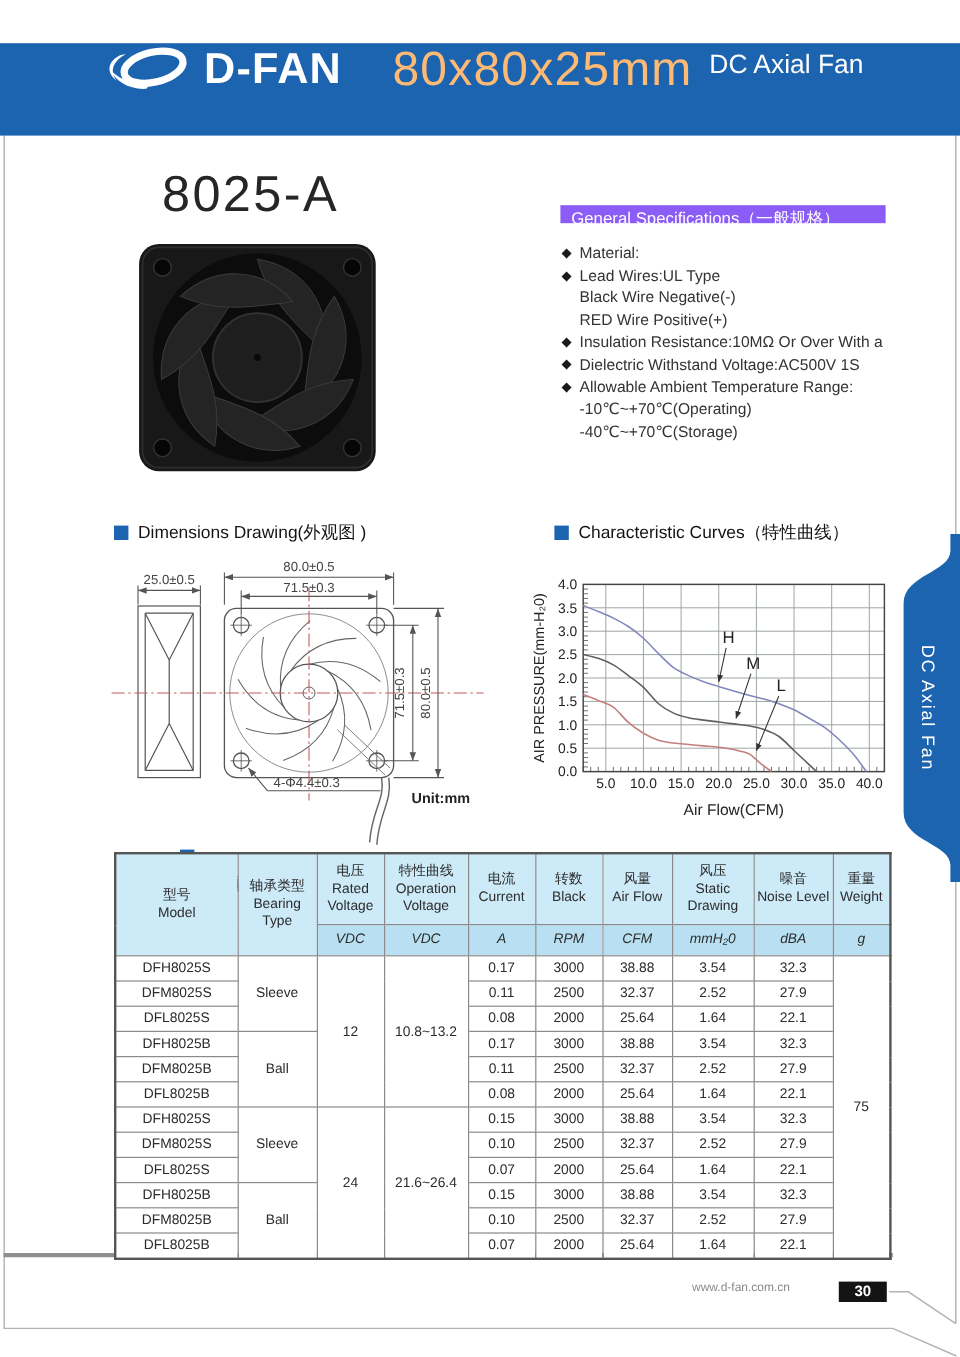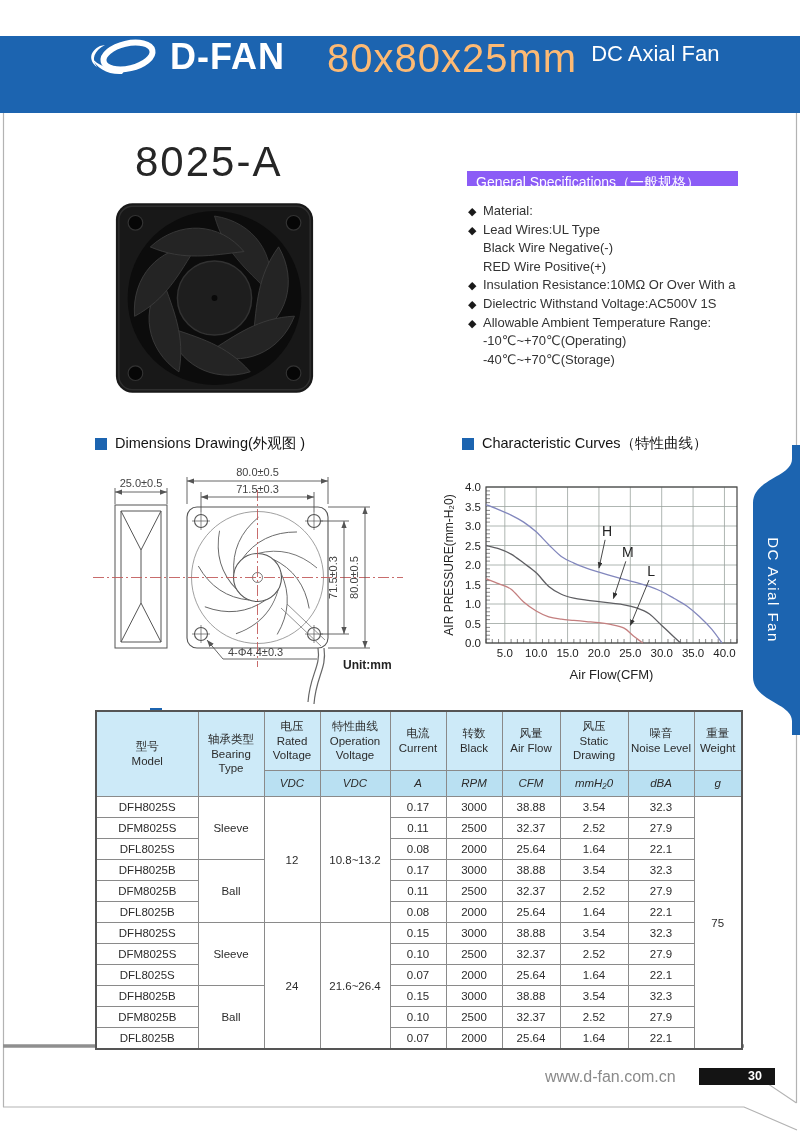--- a/index.html
+++ b/index.html
@@ -47,24 +47,24 @@
   #spec-table{position:absolute;left:95px;top:710px;border-collapse:collapse;table-layout:fixed;
               width:646px;font-size:11.5px;color:#2c2c2c;}
   #spec-table th,#spec-table td{border:1px solid #8a8a8a;text-align:center;vertical-align:middle;
               padding:0;overflow:hidden;}
   #spec-table{border:2px solid #555;}
   #spec-table thead th{background:#cdeaf8;font-weight:normal;line-height:1.3;}
   #spec-table thead tr.main th{height:58px;}
   #spec-table thead tr.units th{background:#b9e0f2;height:25px;font-style:italic;}
   #spec-table tbody td{height:20px;background:#fff;}
 
-  .footer-url{position:absolute;left:545px;top:1068px;width:145px;text-align:left;
-              font-size:16px;color:#8a8a8a;}
+  .footer-url{position:absolute;left:545px;top:1068px;width:145px;text-align:center;
+              font-size:10px;color:#8a8a8a;}
   .footer-page{position:absolute;left:699px;top:1068px;width:40px;height:17px;background:#141414;
-               color:#fff;font-size:12.5px;font-weight:bold;text-align:center;line-height:17px;padding-left:36px;}
+               color:#fff;font-size:12.5px;font-weight:bold;text-align:center;line-height:17px;}
 </style>
 </head>
 <body>
 
 <div class="page">
 
   <svg class="abs" width="800" height="1131" viewBox="0 0 800 1131" style="left:0;top:0;pointer-events:none;">
     <path d="M3.5,113 V1107" stroke="#b3b3b3" stroke-width="1.2" fill="none"></path>
     <path d="M796.5,113 V1103" stroke="#b3b3b3" stroke-width="1.2" fill="none"></path>
     <path d="M3,1107 H744 L797,1130" stroke="#b3b3b3" stroke-width="1.2" fill="none"></path>

